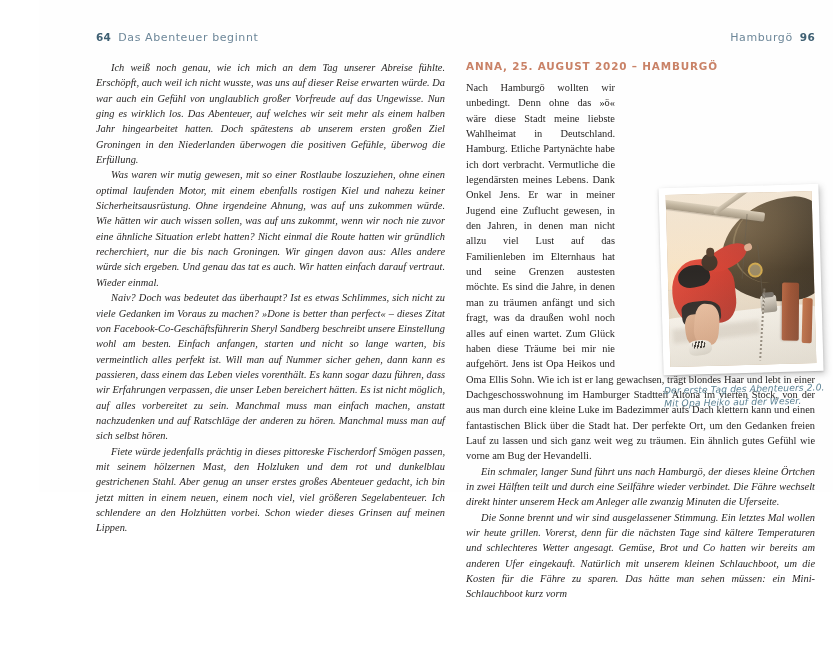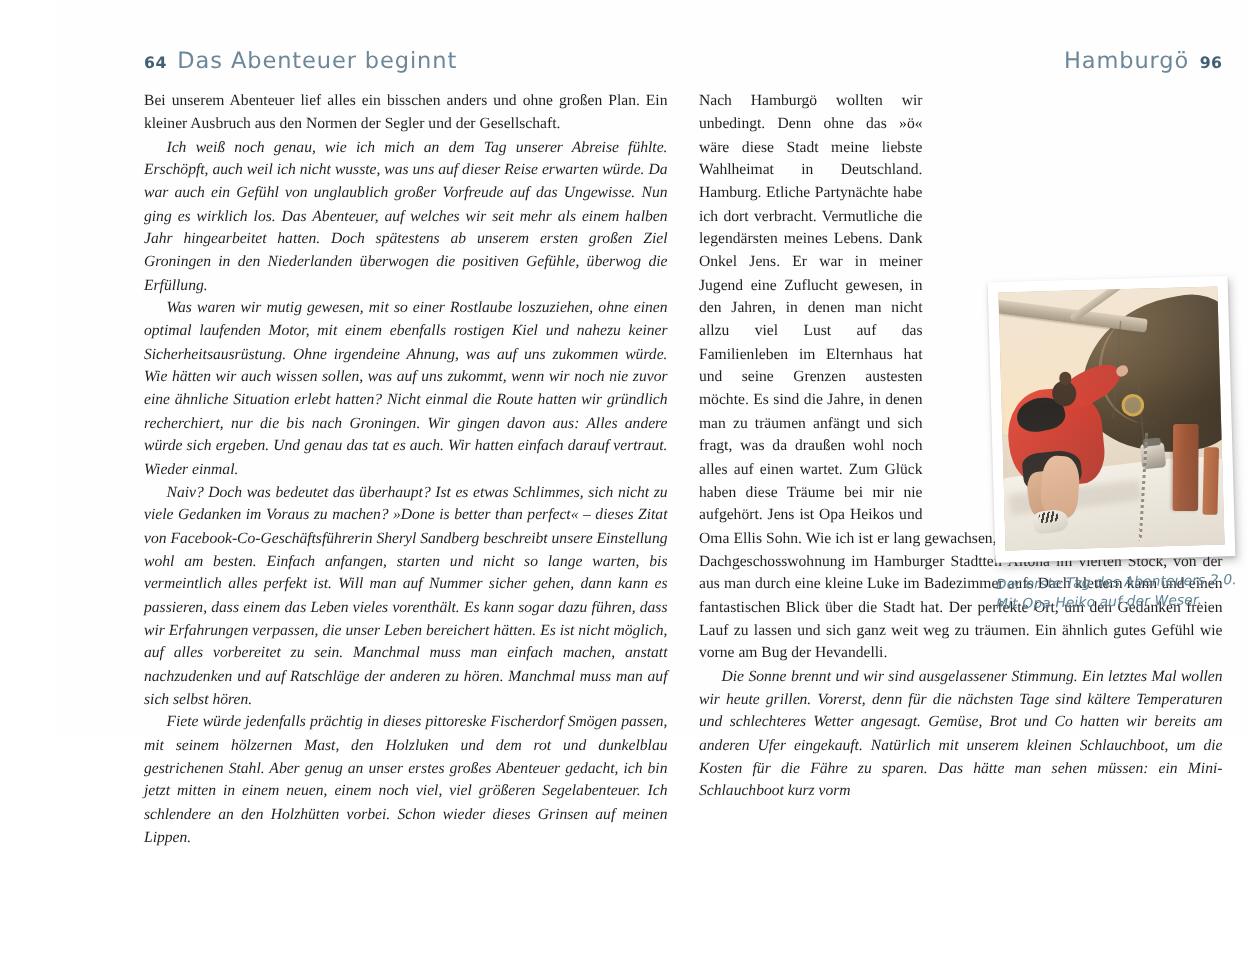--- a/index.html
+++ b/index.html
@@ -36,21 +36,21 @@
   }
   .running-head.left { left: 57px; }
   .running-head.right { right: 57px; justify-content: space-between; }
 
   .folio {
     font-weight: bold;
     font-size: 10.5px;
     color: #3f6073;
   }
   .head-title {
-    font-size: 15px;
+    font-size: 11px;
     letter-spacing: 0.6px;
     color: #6d8799;
   }
   .running-head.left .head-title { margin-left: 7px; }
   .running-head.right .folio { margin-left: 7px; }
 
   
   .column {
     position: absolute;
     top: 60px;
@@ -474,32 +474,33 @@
     <span class="folio">64</span>
     <span class="head-title">Das Abenteuer beginnt</span>
   </div>
 
   <div class="running-head right">
     <span class="head-title">Hamburgö</span>
     <span class="folio">96</span>
   </div>
 
   <div class="column left">
-    <p>Bei unserem Abenteuer lief alles ein bisschen anders und ohne großen Plan. Ein kleiner Ausbruch aus den Normen der Segler und der Gesellschaft.</p>
     <p class="indent">Ich weiß noch genau, wie ich mich an dem Tag unserer Abreise fühlte. Erschöpft, auch weil ich nicht wusste, was uns auf dieser Reise erwarten würde. Da war auch ein Gefühl von unglaublich großer Vorfreude auf das Ungewisse. Nun ging es wirklich los. Das Abenteuer, auf welches wir seit mehr als einem halben Jahr hingearbeitet hatten. Doch spätestens ab unserem ersten großen Ziel Groningen in den Niederlanden überwogen die positiven Gefühle, überwog die Erfüllung.</p>
     <p class="indent">Was waren wir mutig gewesen, mit so einer Rostlaube loszuziehen, ohne einen optimal laufenden Motor, mit einem ebenfalls rostigen Kiel und nahezu keiner Sicherheitsausrüstung. Ohne irgendeine Ahnung, was auf uns zukommen würde. Wie hätten wir auch wissen sollen, was auf uns zukommt, wenn wir noch nie zuvor eine ähnliche Situation erlebt hatten? Nicht einmal die Route hatten wir gründlich recherchiert, nur die bis nach Groningen. Wir gingen davon aus: Alles andere würde sich ergeben. Und genau das tat es auch. Wir hatten einfach darauf vertraut. Wieder einmal.</p>
     <p class="indent">Naiv? Doch was bedeutet das überhaupt? Ist es etwas Schlimmes, sich nicht zu viele Gedanken im Voraus zu machen? »Done is better than perfect« – dieses Zitat von Facebook-Co-Geschäftsführerin Sheryl Sandberg beschreibt unsere Einstellung wohl am besten. Einfach anfangen, starten und nicht so lange warten, bis vermeintlich alles perfekt ist. Will man auf Nummer sicher gehen, dann kann es passieren, dass einem das Leben vieles vorenthält. Es kann sogar dazu führen, dass wir Erfahrungen verpassen, die unser Leben bereichert hätten. Es ist nicht möglich, auf alles vorbereitet zu sein. Manchmal muss man einfach machen, anstatt nachzudenken und auf Ratschläge der anderen zu hören. Manchmal muss man auf sich selbst hören.</p>
     <p class="indent">Fiete würde jedenfalls prächtig in dieses pittoreske Fischerdorf Smögen passen, mit seinem hölzernen Mast, den Holzluken und dem rot und dunkelblau gestrichenen Stahl. Aber genug an unser erstes großes Abenteuer gedacht, ich bin jetzt mitten in einem neuen, einem noch viel, viel größeren Segelabenteuer. Ich schlendere an den Holzhütten vorbei. Schon wieder dieses Grinsen auf meinen Lippen.</p>
   </div>
 
   <div class="column right">
+    <h2 class="chapter-heading">ANNA, 25. AUGUST 2020 – HAMBURGÖ</h2>
 
     <div style="float:right; width:200px; height:232px; margin-top:56px; margin-left:0;"></div>
 
     <p>Nach Hamburgö wollten wir unbedingt. Denn ohne das »ö« wäre diese Stadt meine liebste Wahlheimat in Deutschland. Hamburg. Etliche Partynächte habe ich dort verbracht. Vermutliche die legendärsten meines Lebens. Dank Onkel Jens. Er war in meiner Jugend eine Zuflucht gewesen, in den Jahren, in denen man nicht allzu viel Lust auf das Familienleben im Elternhaus hat und seine Grenzen austesten möchte. Es sind die Jahre, in denen man zu träumen anfängt und sich fragt, was da draußen wohl noch alles auf einen wartet. Zum Glück haben diese Träume bei mir nie aufgehört. Jens ist Opa Heikos und Oma Ellis Sohn. Wie ich ist er lang gewachsen, trägt blondes Haar und lebt in einer Dachgeschosswohnung im Hamburger Stadtteil Altona im vierten Stock, von der aus man durch eine kleine Luke im Badezimmer aufs Dach klettern kann und einen fantastischen Blick über die Stadt hat. Der perfekte Ort, um den Gedanken freien Lauf zu lassen und sich ganz weit weg zu träumen. Ein ähnlich gutes Gefühl wie vorne am Bug der Hevandelli.</p>
+    <p class="indent">Ein schmaler, langer Sund führt uns nach Hamburgö, der dieses kleine Örtchen in zwei Hälften teilt und durch eine Seilfähre wieder verbindet. Die Fähre wechselt direkt hinter unserem Heck am Anleger alle zwanzig Minuten die Uferseite.</p>
     <p class="indent">Die Sonne brennt und wir sind ausgelassener Stimmung. Ein letztes Mal wollen wir heute grillen. Vorerst, denn für die nächsten Tage sind kältere Temperaturen und schlechteres Wetter angesagt. Gemüse, Brot und Co hatten wir bereits am anderen Ufer eingekauft. Natürlich mit unserem kleinen Schlauchboot, um die Kosten für die Fähre zu sparen. Das hätte man sehen müssen: ein Mini-Schlauchboot kurz vorm</p>
   </div>
 
   <figure class="figure" style="margin:0;">
     <div class="polaroid">
       <div class="photo">
         <div class="sky"></div>
         <div class="sun-glow"></div>
         <div class="horizon"></div>
         <div class="shore"></div>

